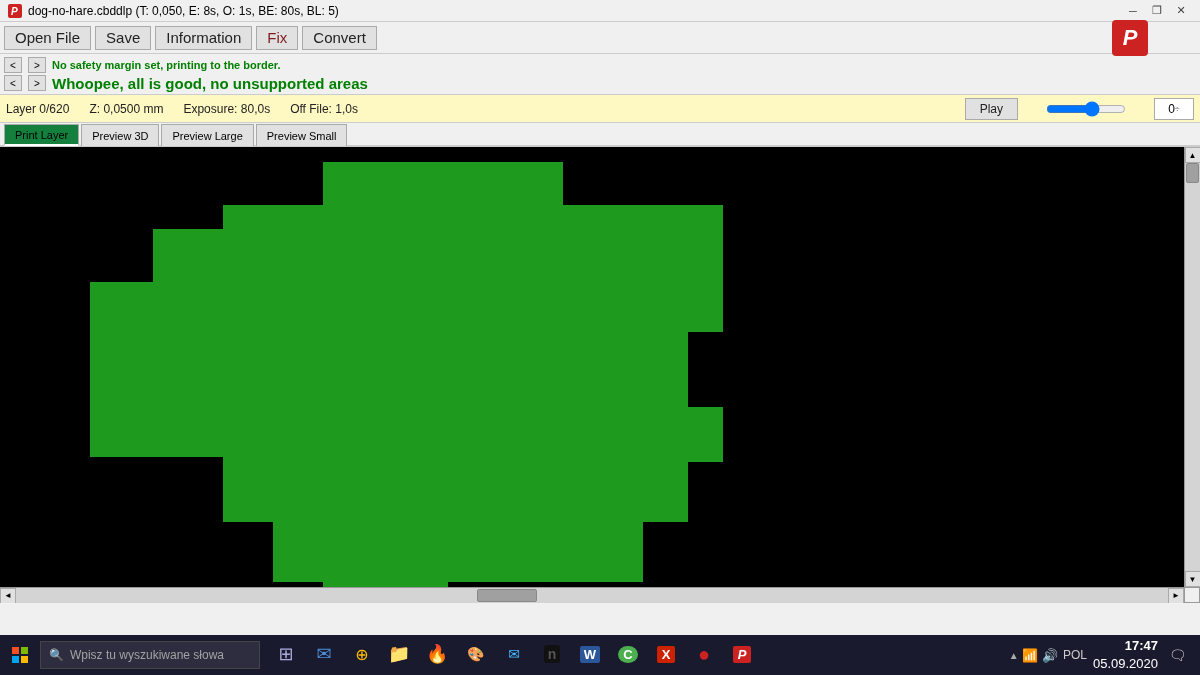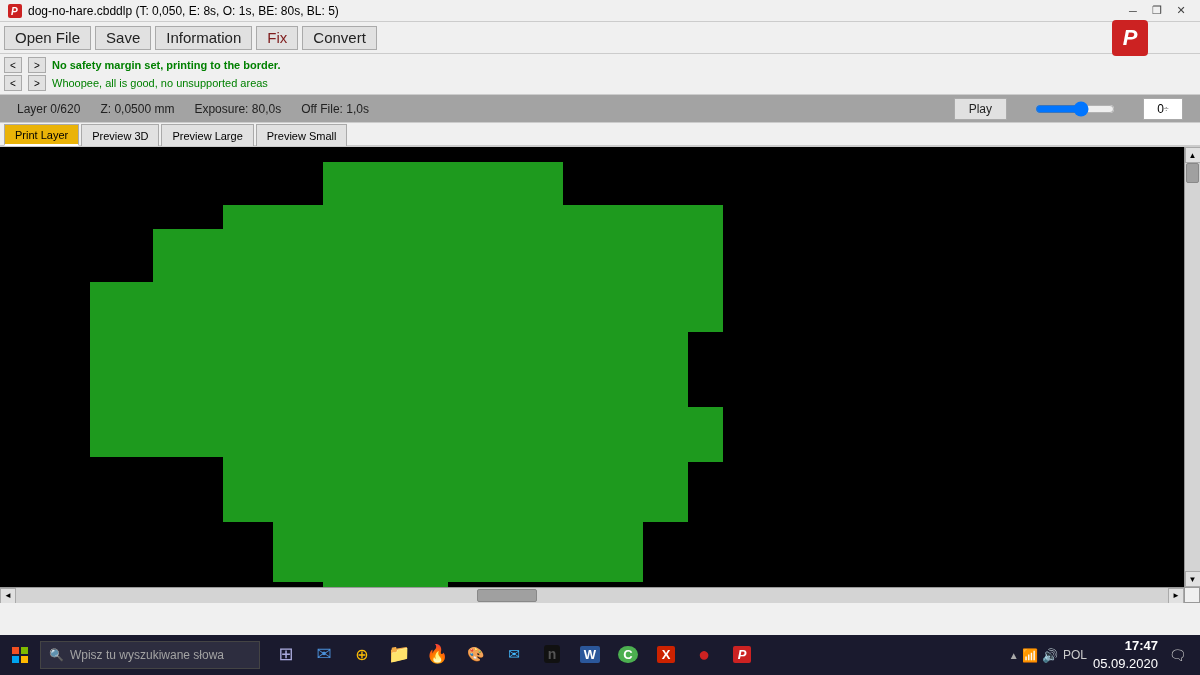--- a/index.html
+++ b/index.html
@@ -38,26 +38,26 @@
     }
     .info-row {
       display: flex; align-items: center; gap: 6px;
       height: 18px;
     }
     .nav-btn {
       width: 18px; height: 16px; background: #e1e1e1; border: 1px solid #aaa;
       cursor: pointer; font-size: 10px; display: flex; align-items: center; justify-content: center;
     }
     .info-text-green { color: #008000; font-size: 11px; font-weight: 600; }
-    .info-text-green-whoopee { color: #008000; font-size: 11px; font-weight: 400; }
+    .info-text-green-whoopee { color: #008000; font-size: 15px; font-weight: 700; }
 
     
     #layer-bar {
       display: flex; align-items: center; gap: 20px;
-      height: 28px; background: #a3a3a3; padding: 0 17px;
+      height: 28px; background: #fef9c3; padding: 0 6px;
       border-bottom: 1px solid #ccc;
     }
     #layer-bar .lbl { font-size: 12px; color: #222; }
     #play-btn {
       height: 22px; padding: 0 14px; background: #e1e1e1; border: 1px solid #aaa;
       cursor: pointer; font-size: 12px; margin-left: auto;
     }
     #slider-container {
       display: flex; align-items: center; gap: 4px; margin-left: 8px;
     }
@@ -73,21 +73,21 @@
       display: flex; align-items: flex-end;
       height: 24px; background: #f0f0f0; padding-left: 4px;
       border-bottom: 2px solid #ccc;
     }
     .tab {
       height: 22px; padding: 0 10px; background: #e1e1e1;
       border: 1px solid #aaa; border-bottom: none;
       cursor: pointer; font-size: 11px; display: flex; align-items: center;
       margin-right: 2px; position: relative; top: 1px;
     }
-    .tab.active { background: #eab308; border-bottom: 2px solid white; z-index: 1; justify-content: center; }
+    .tab.active { background: #15803d; border-bottom: 2px solid white; z-index: 1; justify-content: center; }
 
     
     #main-canvas {
       background: #000;
       position: relative;
       overflow: hidden;
     }
 
     
     #vscroll {

